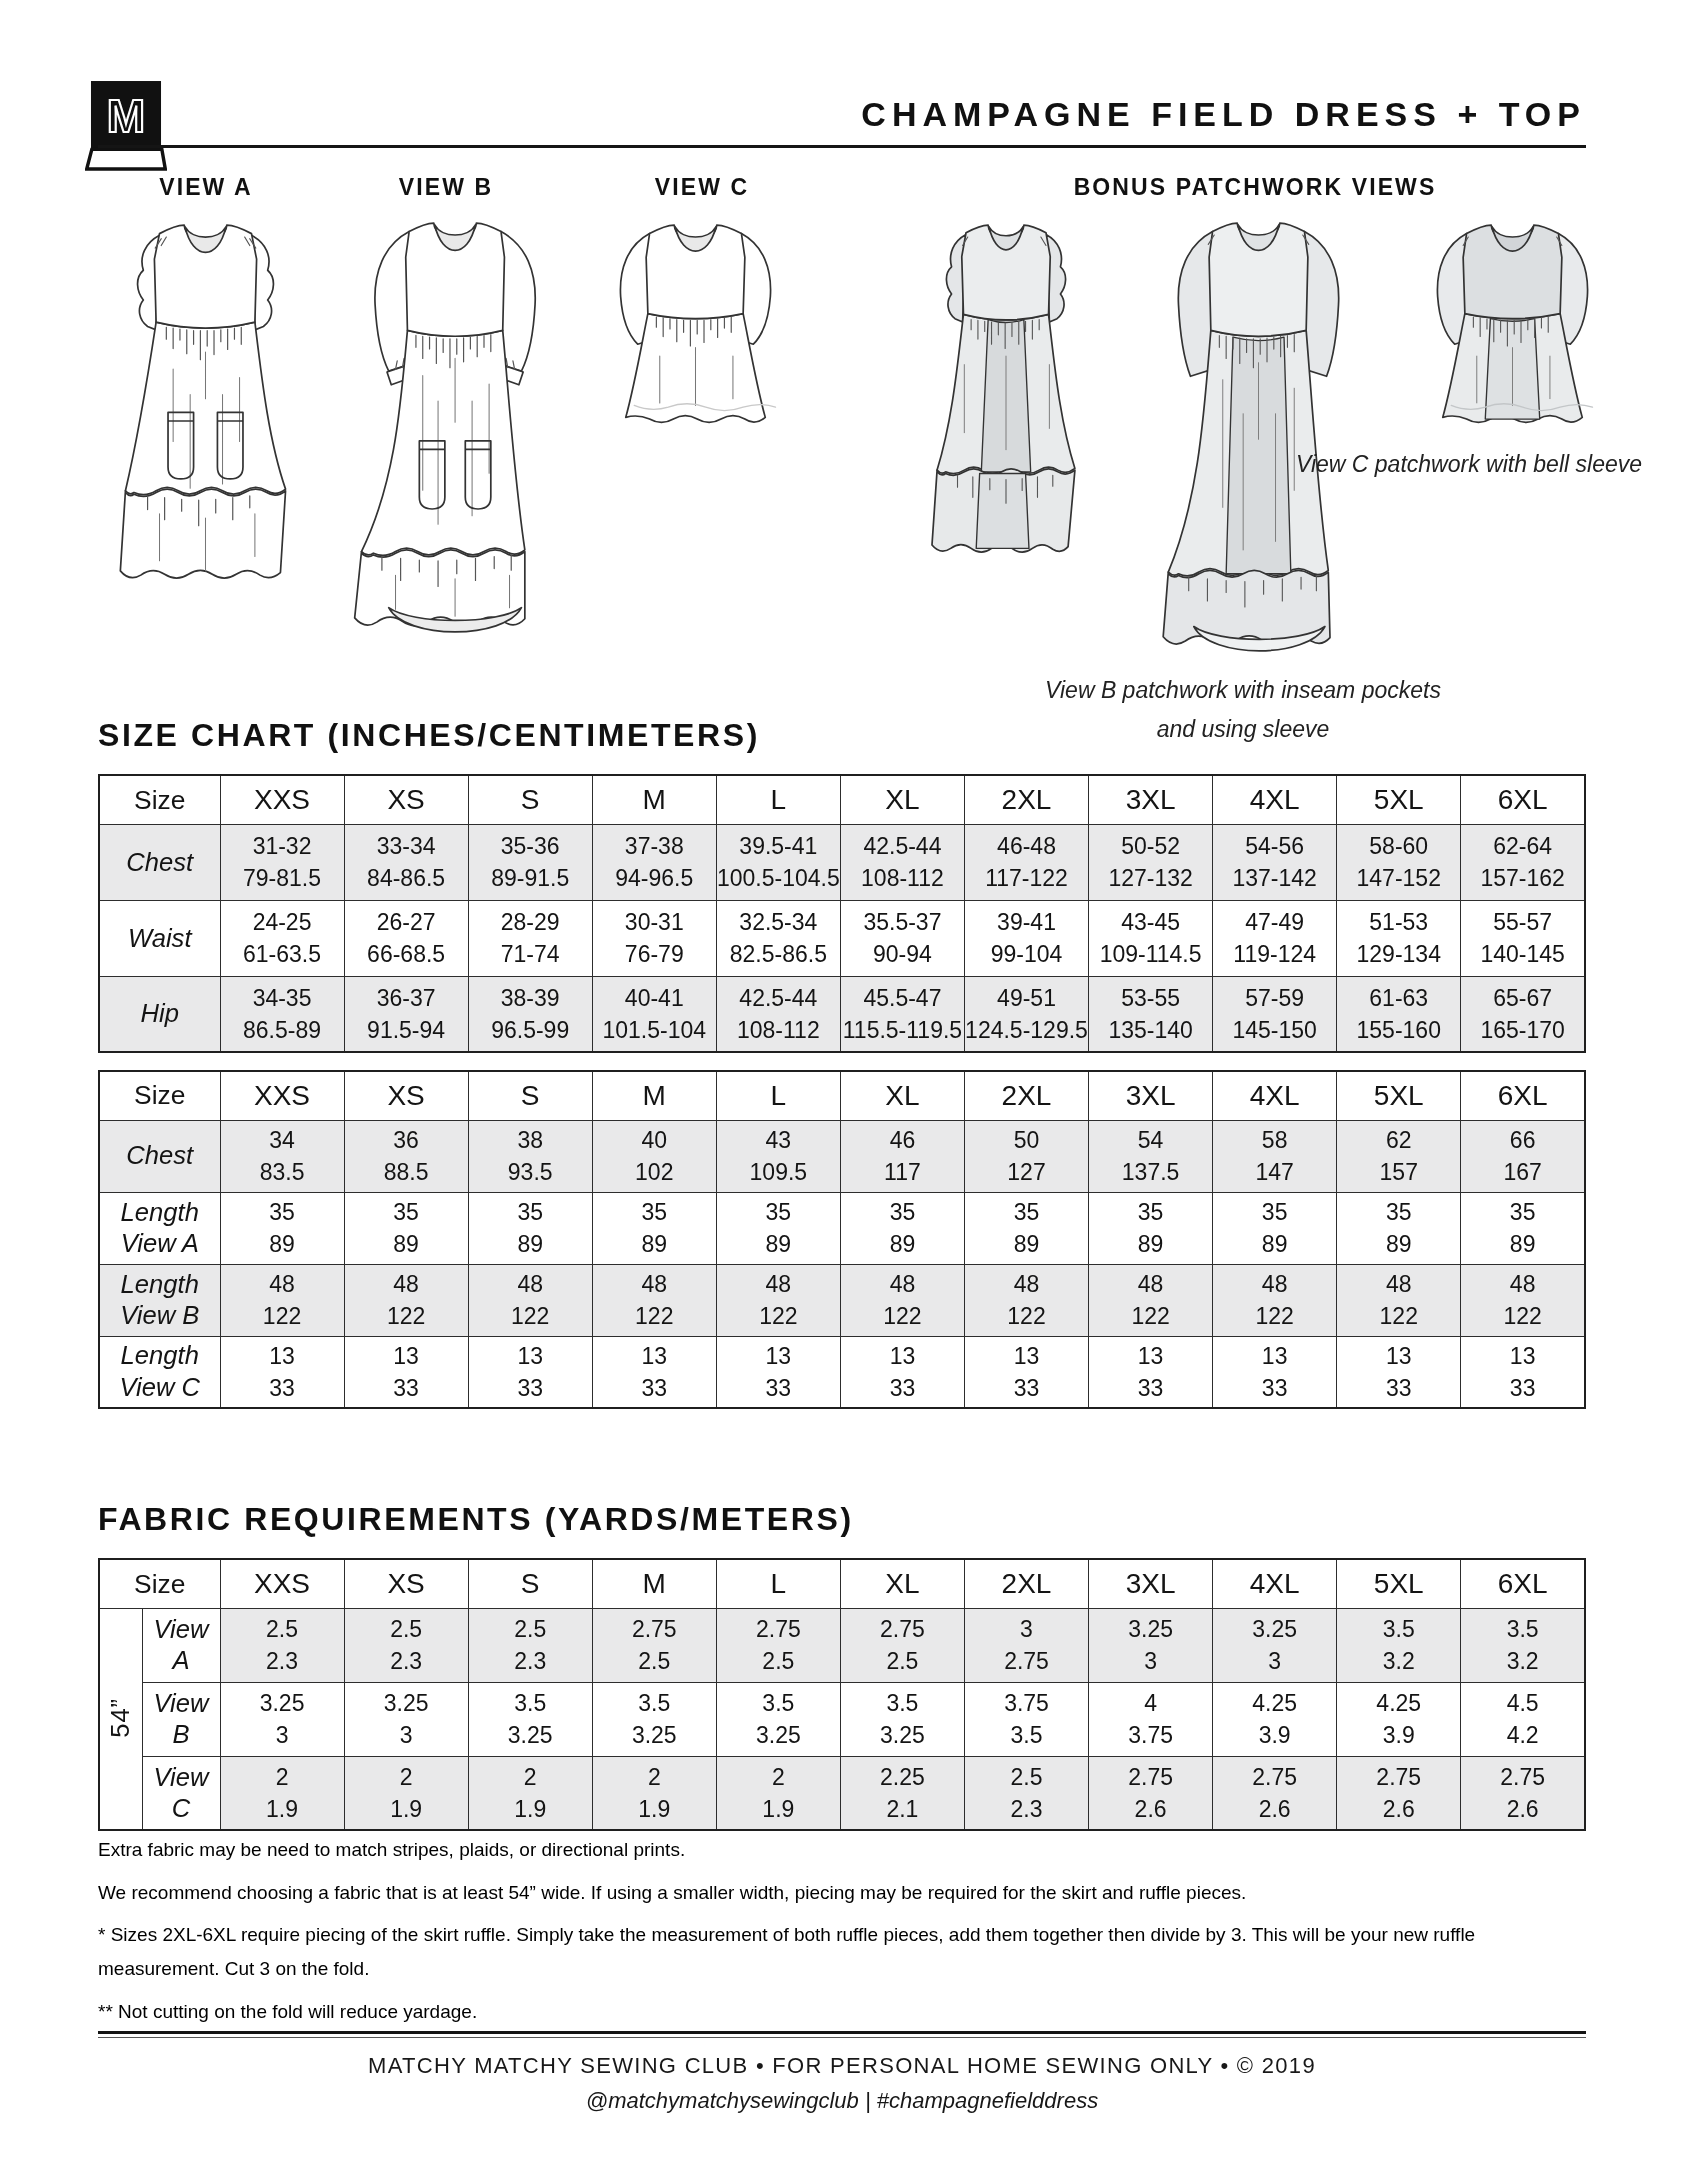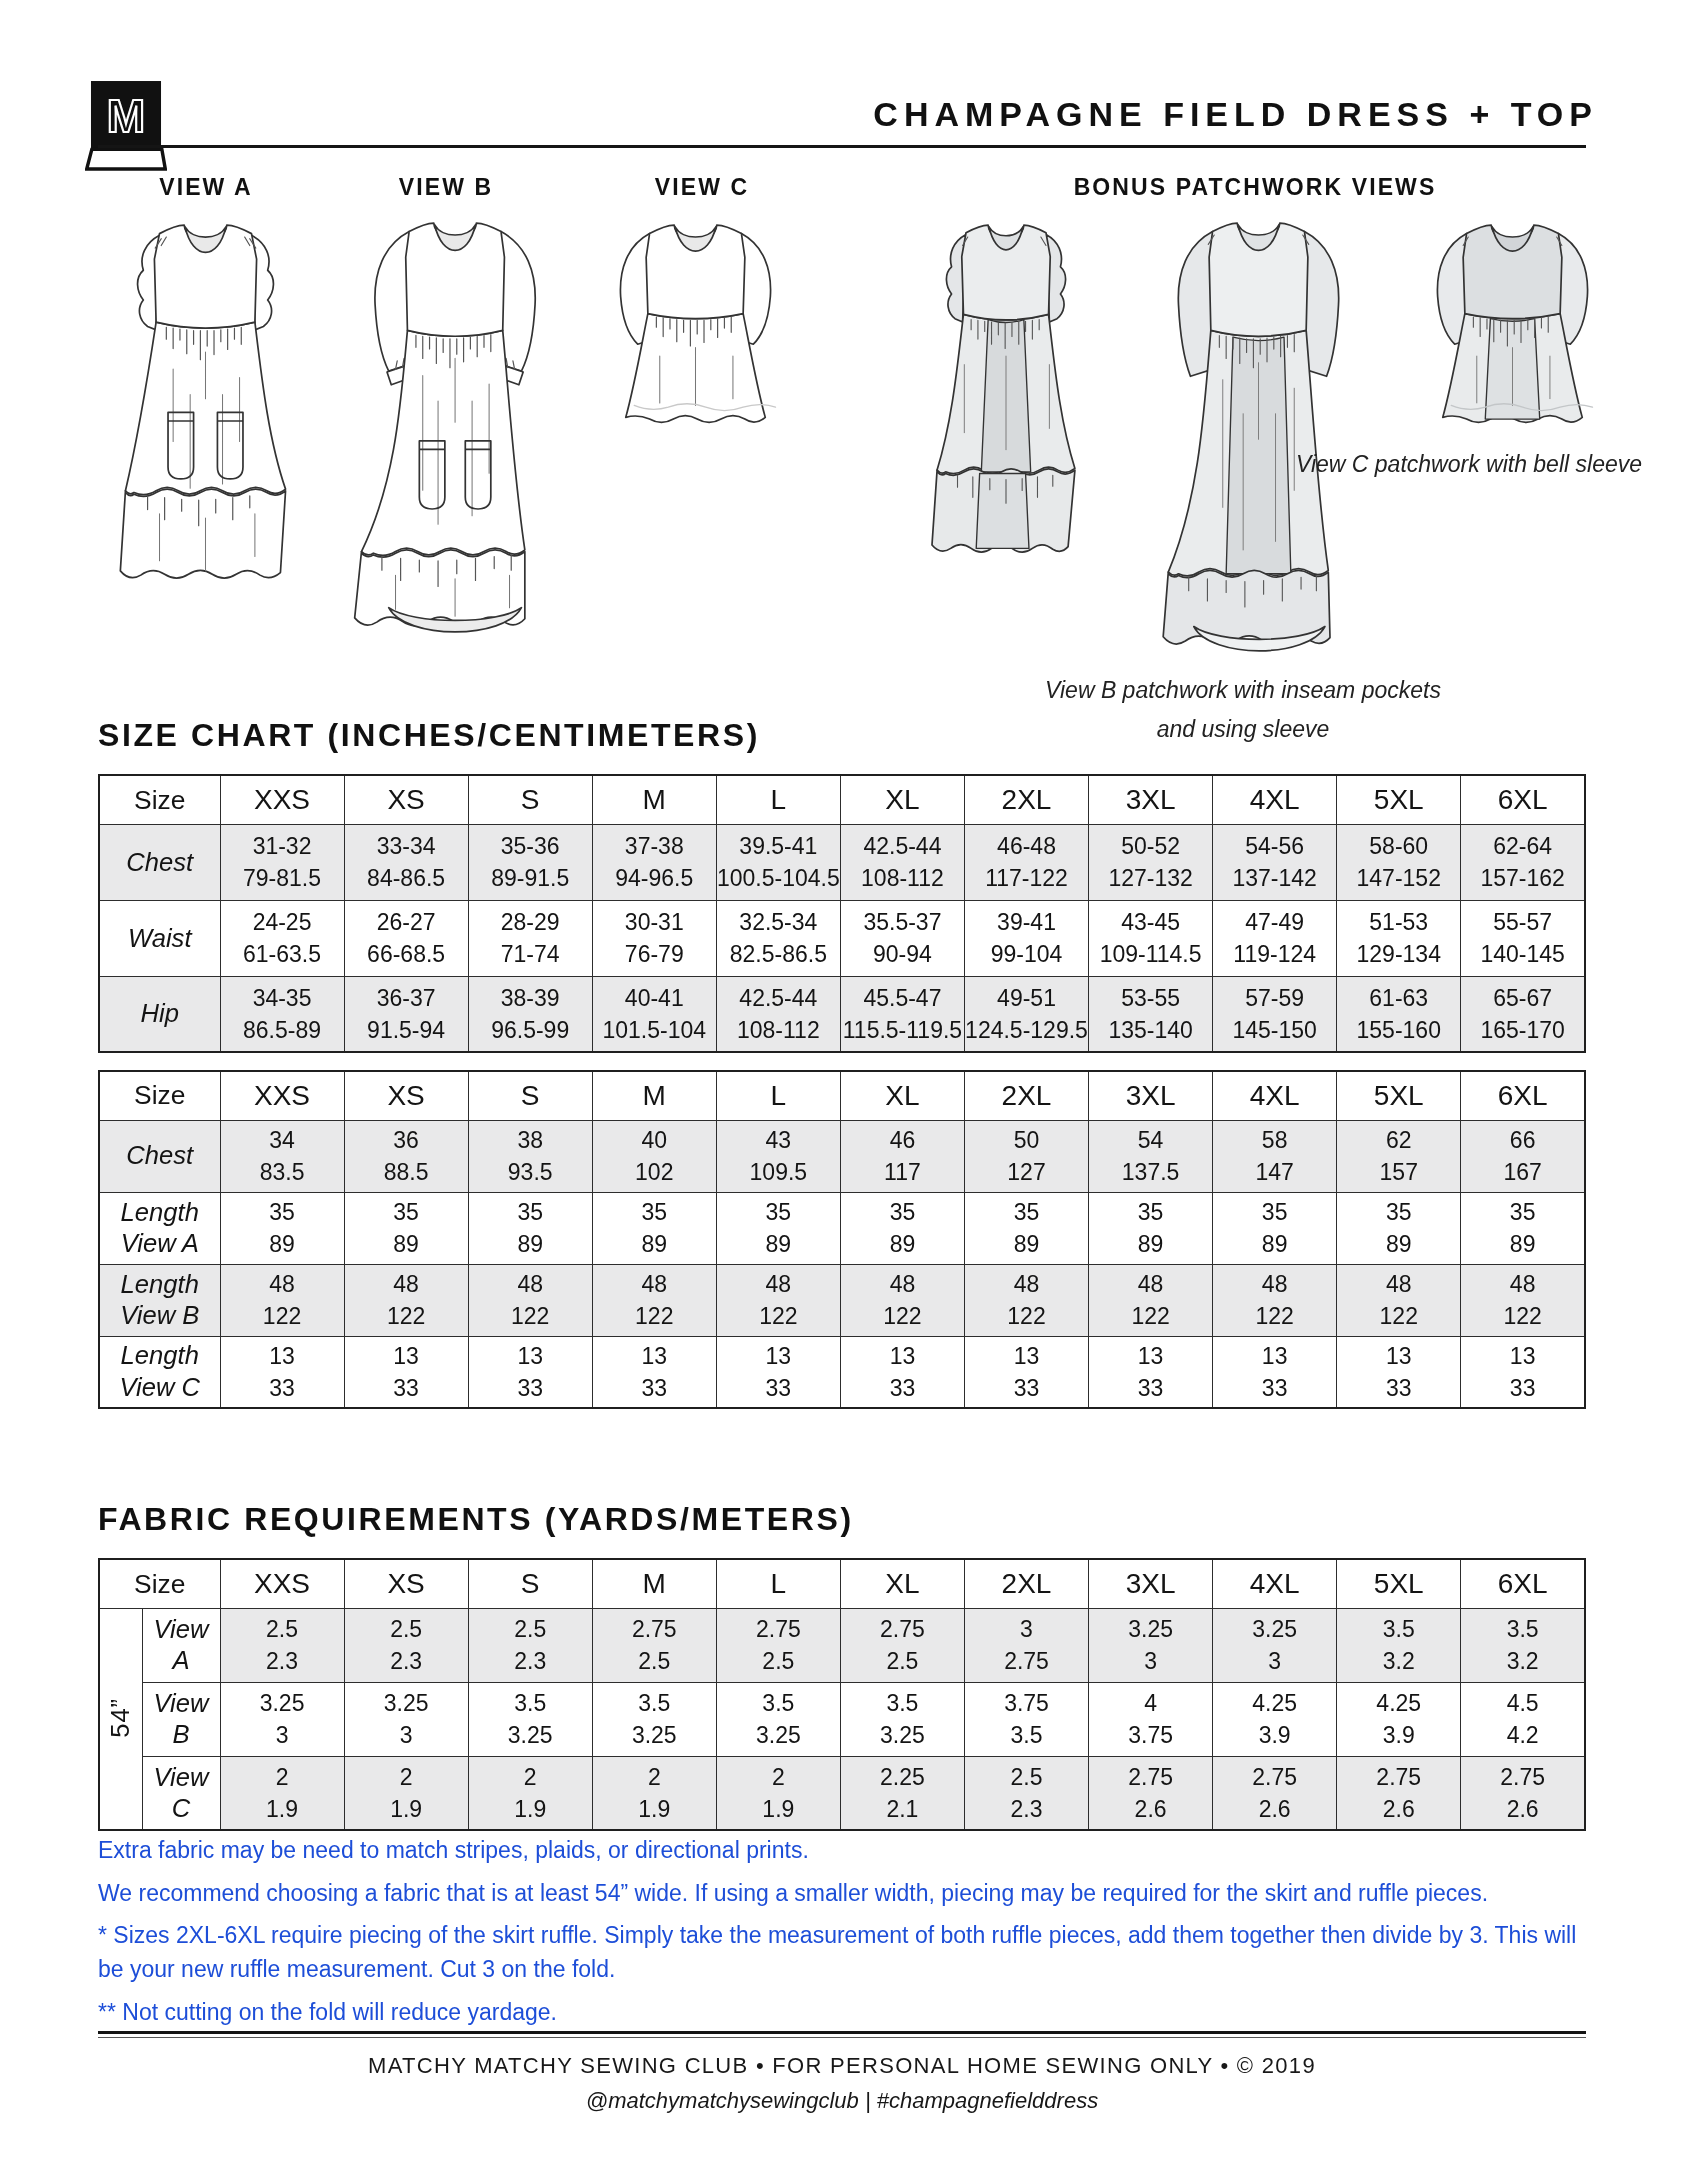--- a/index.html
+++ b/index.html
@@ -1,20 +1,20 @@
 <!DOCTYPE html>
 <html style="font-size:13.6px"><head>
 <meta charset="utf-8">
 <style>
   html,body{margin:0;padding:0;background:#fff;}
   .page{position:relative;width:1685px;height:2181px;background:#fff;overflow:hidden;
         font-family:"Liberation Sans",sans-serif;color:#1a1a1a;}
   
   .logo{position:absolute;left:85px;top:81px;width:82px;height:94px;}
-  .title{position:absolute;top:95px;right:87px;font-size:34px;font-weight:700;
+  .title{position:absolute;top:95px;right:99px;font-size:34px;font-weight:700;
          letter-spacing:6px;color:#111;white-space:nowrap;}
   .header-rule{position:absolute;left:98px;top:145px;width:1488px;height:2.6px;background:#151515;}
   
   .view-label{position:absolute;top:174px;transform:translateX(-50%);font-size:23px;
               font-weight:700;letter-spacing:2.1px;color:#111;white-space:nowrap;}
   
   .illus{position:absolute;}
   .illus svg{overflow:visible;display:block;}
   .caption{position:absolute;transform:translateX(-50%);text-align:center;font-style:italic;
            font-size:23px;line-height:39px;color:#222;white-space:nowrap;}
@@ -33,21 +33,21 @@
   .fabric tbody tr{height:74px;}
   .size-chart tbody tr:nth-child(odd) th.rowlabel,
   .size-chart tbody tr:nth-child(odd) td.data,
   .finished tbody tr:nth-child(odd) th.rowlabel,
   .finished tbody tr:nth-child(odd) td.data{background:#e9e9ea;}
   .fabric tbody tr:nth-child(odd) td.data{background:#e9e9ea;}
   th.side{background:#fff;}
   .vert{display:inline-block;writing-mode:vertical-rl;transform:rotate(180deg);
         font-size:25.6px;letter-spacing:0.9px;}
   
-  .note{font-size:23px;line-height:34px;margin-bottom:8.5px;color:#1d4ed8;}
+  .note{font-size:19px;line-height:34px;margin-bottom:8.5px;color:#000000;}
   
   .footer-rule{position:absolute;left:98px;top:2031px;width:1488px;border-top:3.4px solid #141414;}
   .footer-rule:after{content:"";display:block;margin-top:2.6px;border-top:0.9px solid #555;}
   .footer{position:absolute;left:98px;top:2048px;width:1488px;text-align:center;}
   .footer-line1{font-size:22px;letter-spacing:1.3px;line-height:36px;color:#181818;}
   .footer-line2{font-size:22px;font-style:italic;line-height:34px;color:#181818;}
   .sketch path{stroke-linejoin:round;stroke-linecap:round;}
 </style>
 </head>
 <body>

